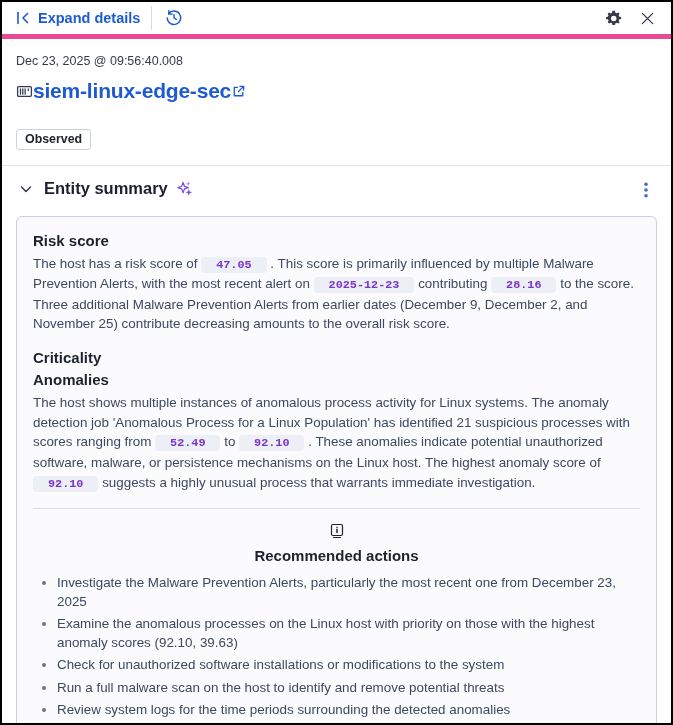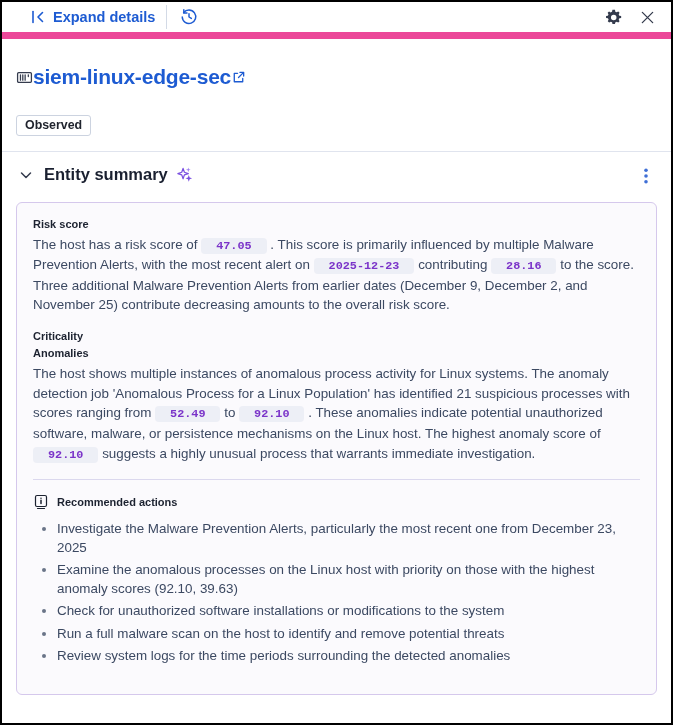--- a/index.html
+++ b/index.html
@@ -10,22 +10,22 @@
     background: #fff;
     font-family: "Liberation Sans", sans-serif;
     overflow: hidden;
     position: relative;
     margin: 0 auto;
   }
   
   .topbar {
     height: 37px;
     display: flex; align-items: center;
-    padding: 0 14px 0 28px;
-    border-bottom: 7px solid #ec4899;
+    padding: 0 14px 0 13px;
+    border-bottom: 5px solid #ec4899;
   }
   .expand-btn {
     display: flex; align-items: center; gap: 7px;
     background: none; border: none; cursor: pointer;
     color: #1d5bd2; font-family: inherit;
   }
   .expand-btn .lbl { font-size: 14.5px; font-weight: 700; color:#1d5bd2; }
   .vsep { width: 1px; height: 24px; background: #d3dae6; margin: 0 11px; }
   .icon-btn { background: none; border: none; cursor: pointer; display:flex; align-items:center; padding:2px; }
   .topbar .spacer { flex: 1; }
@@ -52,30 +52,30 @@
   .summary-title { font-size: 16.5px; font-weight: 700; color: #1a2030; margin: 0 7px 0 8px; }
   .summary-head .spacer { flex: 1; }
   
   .panel {
     margin: 5px 14px 14px;
     border: 1px solid #d5c8ec;
     border-radius: 6px;
     background: #fbfafd;
     padding: 15px 16px 13px;
   }
-  .panel h4 { font-size: 11px; font-weight: 700; color: #1c2230; margin: 0 0 5px; }
+  .panel h4 { font-size: 15px; font-weight: 700; color: #1c2230; margin: 0 0 5px; }
   .panel p  { font-size: 13.4px; color: #3c4962; line-height: 1.47; margin: 0 0 15px; }
   .chip {
     font-family: "Liberation Mono", "DejaVu Sans Mono", monospace;
     font-size: 11.8px; font-weight: 700; color: #7b34c9;
     background: #edeff6; border-radius: 4px; padding: 1px 15px;
     white-space: nowrap;
   }
   .panel-div { border: none; border-top: 1px solid #dbd8ee; margin: 2px 0 14px; }
-  .rec-head { display: flex; align-items: center; gap: 8px; margin-bottom: 9px; }
+  .rec-head { display: flex; align-items: center; gap: 8px; margin-bottom: 9px; flex-direction: column; }
   .rec-head h4 { margin: 0; }
   .panel ul { margin: 0 0 16px; padding-left: 24px; }
   .panel li { font-size: 13.4px; color: #3c4962; line-height: 1.43; margin-bottom: 3px; }
   .panel li::marker { color: #6a7488; }
   svg { display: block; }
 </style>
 </head>
 <body>
 
 <div class="app">
@@ -113,20 +113,21 @@
         <span>
           <svg width="15" height="15" viewBox="0 0 16 16" fill="none" stroke="#343b4d" stroke-width="1.4" stroke-linecap="round">
             <path d="M2.5 2.5l11 11M13.5 2.5l-11 11"></path>
           </svg>
         </span>
       </button>
     </div>
   </div>
 
   <div class="meta">
+    <div class="timestamp">Dec 23, 2025 @ 09:56:40.008</div>
     <div class="title-row">
       <span>
         <svg width="17" height="17" viewBox="0 0 16 16" fill="none" stroke="#343b4d" stroke-width="1.2">
           <rect x="1.5" y="3.5" width="13" height="9" rx="1"></rect>
           <path d="M4.2 5.5v5M6.4 5.5v5M8.6 5.5v5" stroke-linecap="round"></path>
           <path d="M11.6 5.5v1.6" stroke-linecap="round"></path>
         </svg>
       </span>
       <span class="entity-name">siem-linux-edge-sec</span>
       <span>

